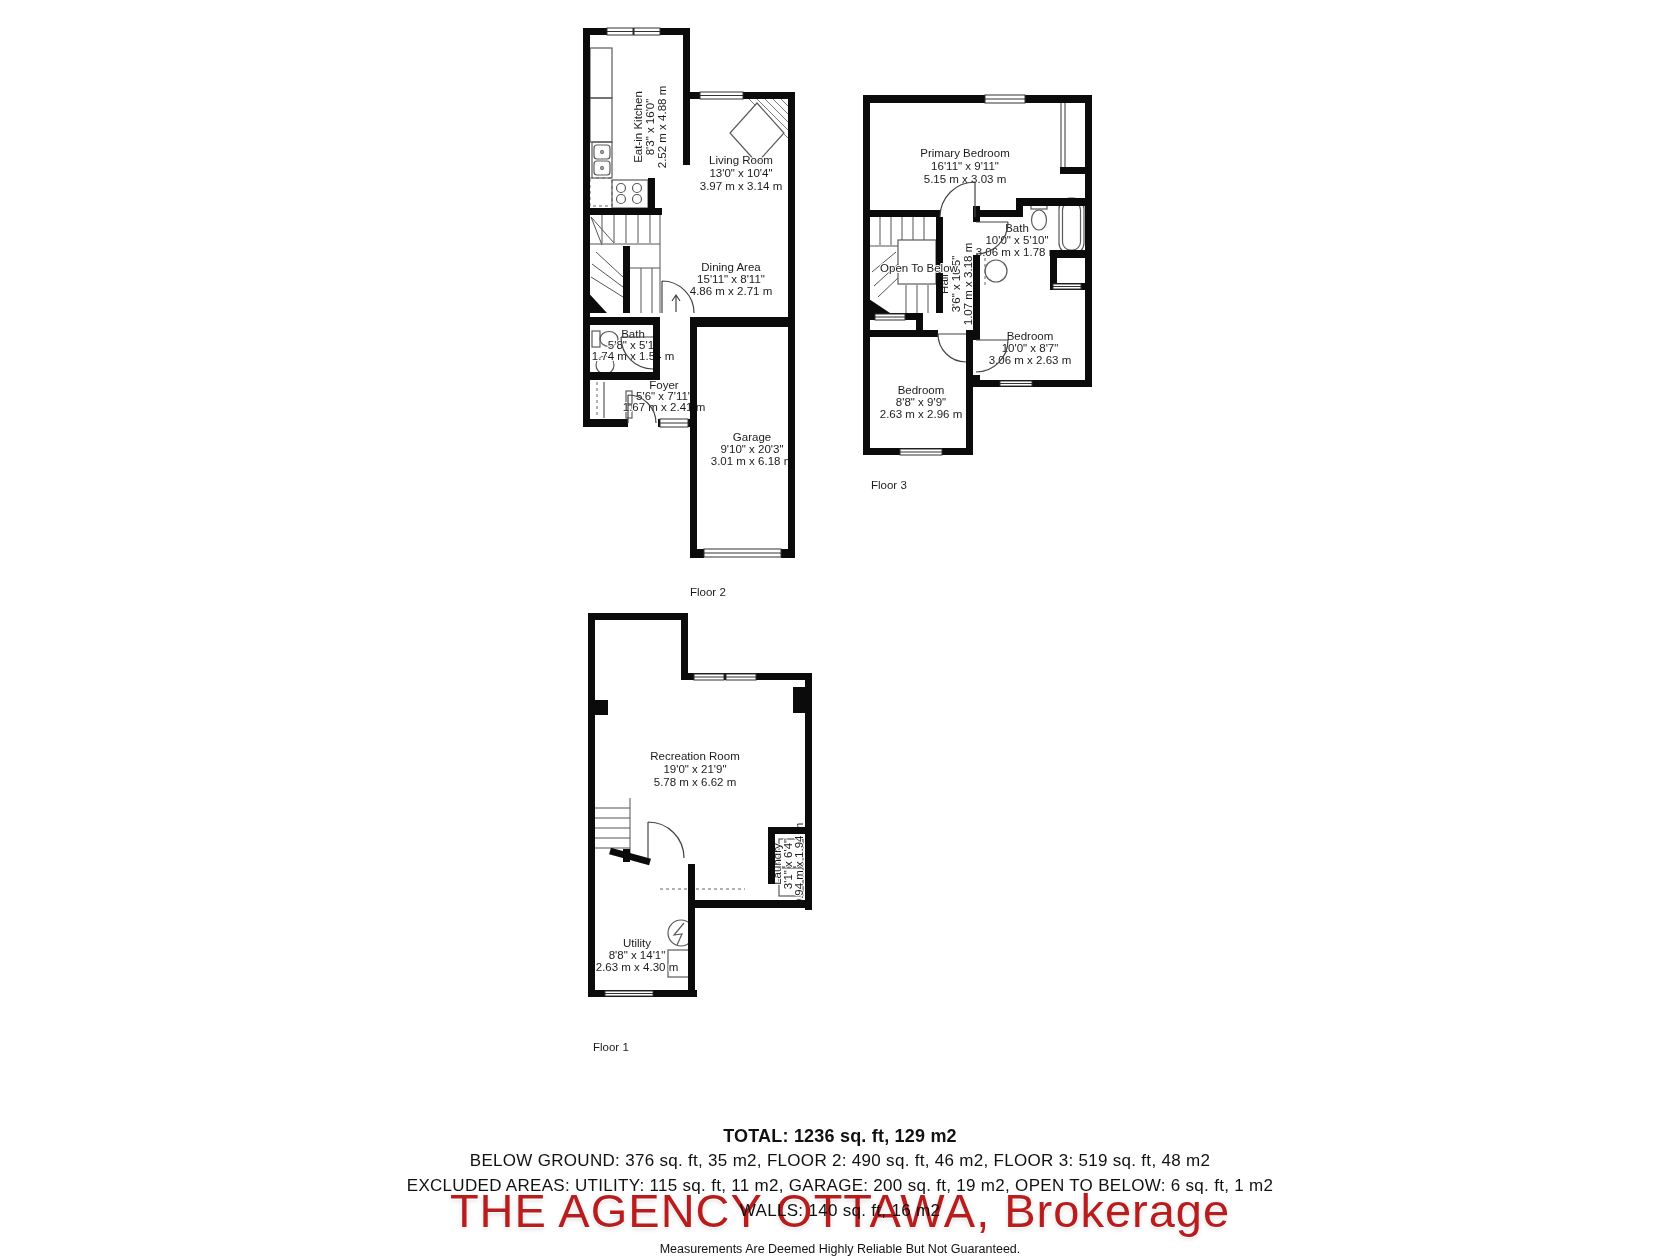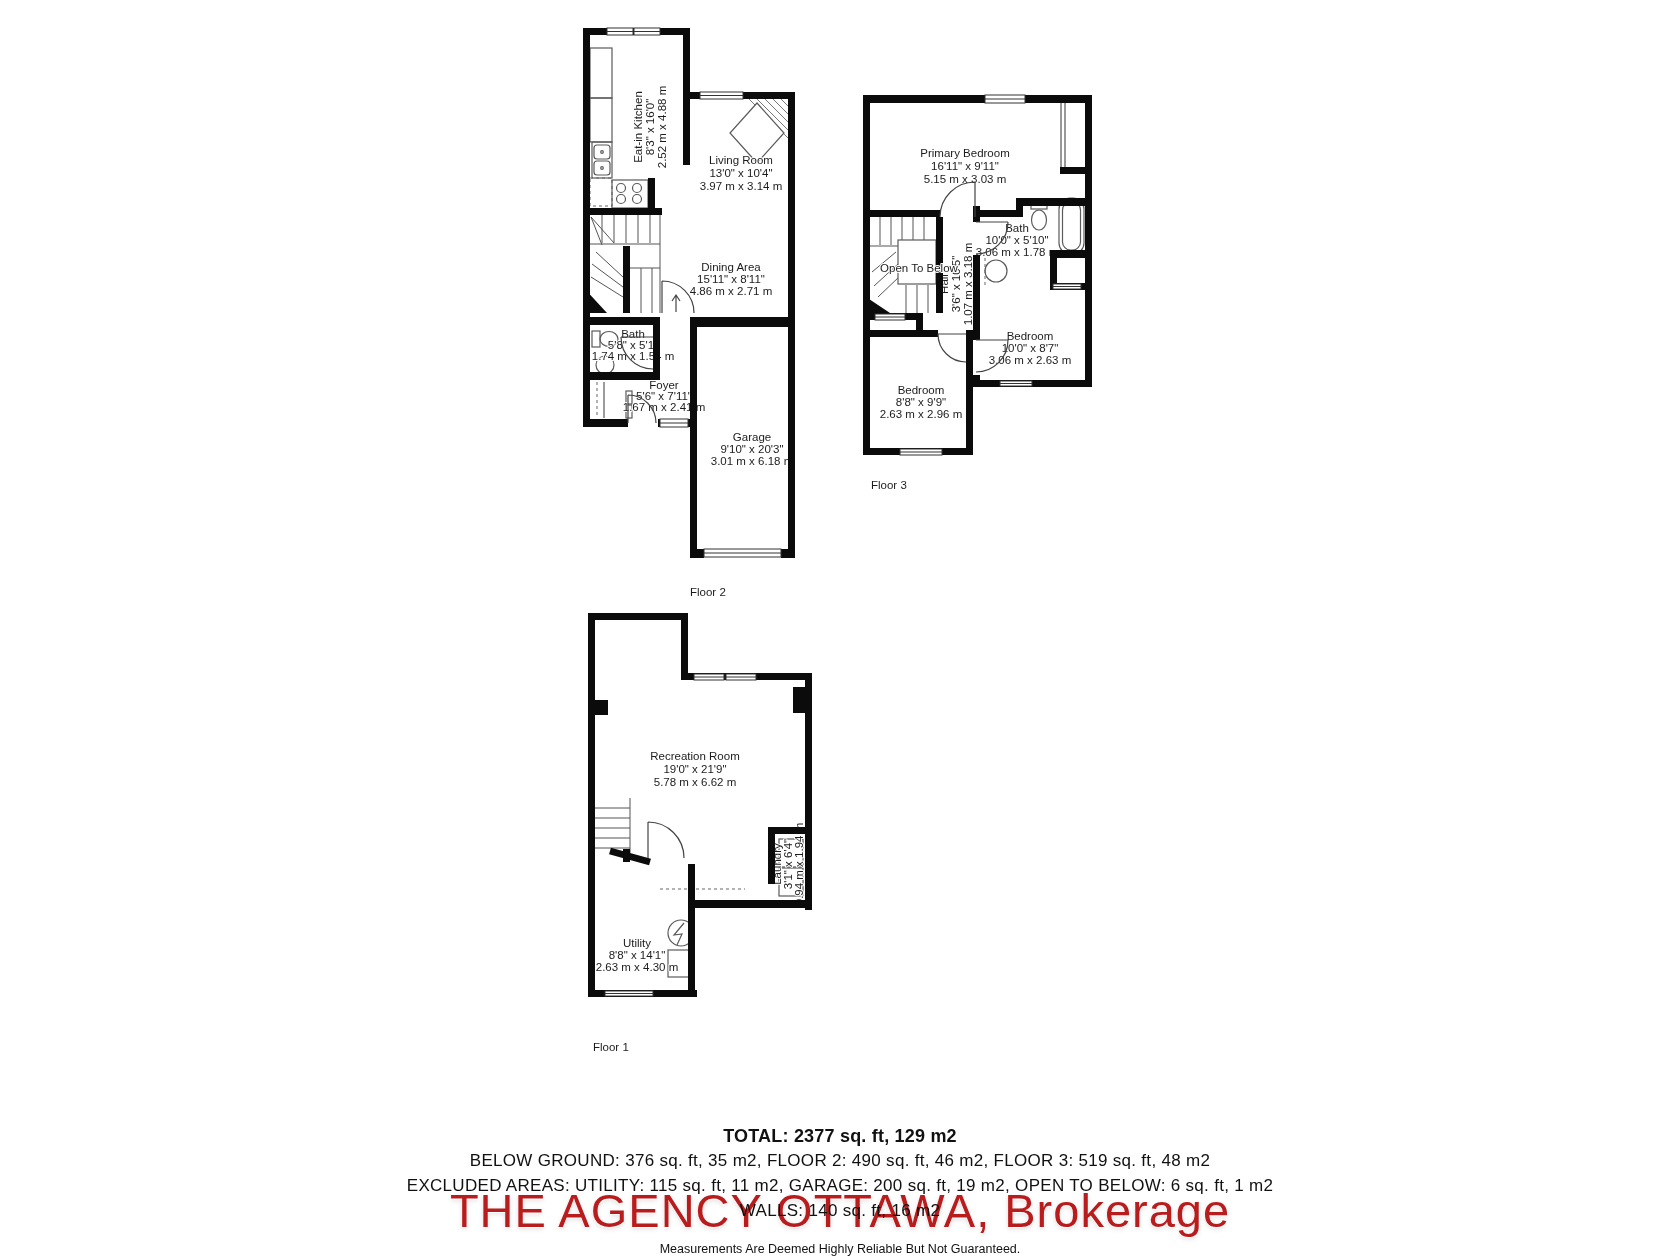--- a/index.html
+++ b/index.html
@@ -222,21 +222,21 @@
     <g>
       <path class="door" d="M648,858L648,822 M648,822A36,36 0 0 1 684,858"></path>
     </g>
     <text class="tag" x="593" y="1051">Floor 1</text>
   </g>
 </svg>
 
   <div class="watermark">THE AGENCY OTTAWA, Brokerage</div>
 
   <div class="summary">
-    <div class="total">TOTAL: 2377 sq. ft, 129 m2</div>
+    <div class="total">TOTAL: 1236 sq. ft, 129 m2</div>
     <div class="ln">BELOW GROUND: 376 sq. ft, 35 m2, FLOOR 2: 490 sq. ft, 46 m2, FLOOR 3: 519 sq. ft, 48 m2</div>
     <div class="ln">EXCLUDED AREAS: UTILITY: 115 sq. ft, 11 m2, GARAGE: 200 sq. ft, 19 m2, OPEN TO BELOW: 6 sq. ft, 1 m2</div>
     <div class="ln">WALLS: 140 sq. ft, 16 m2</div>
   </div>
 
   <div class="disclaimer">Measurements Are Deemed Highly Reliable But Not Guaranteed.</div>
 
 </div>
 
 </body></html>

